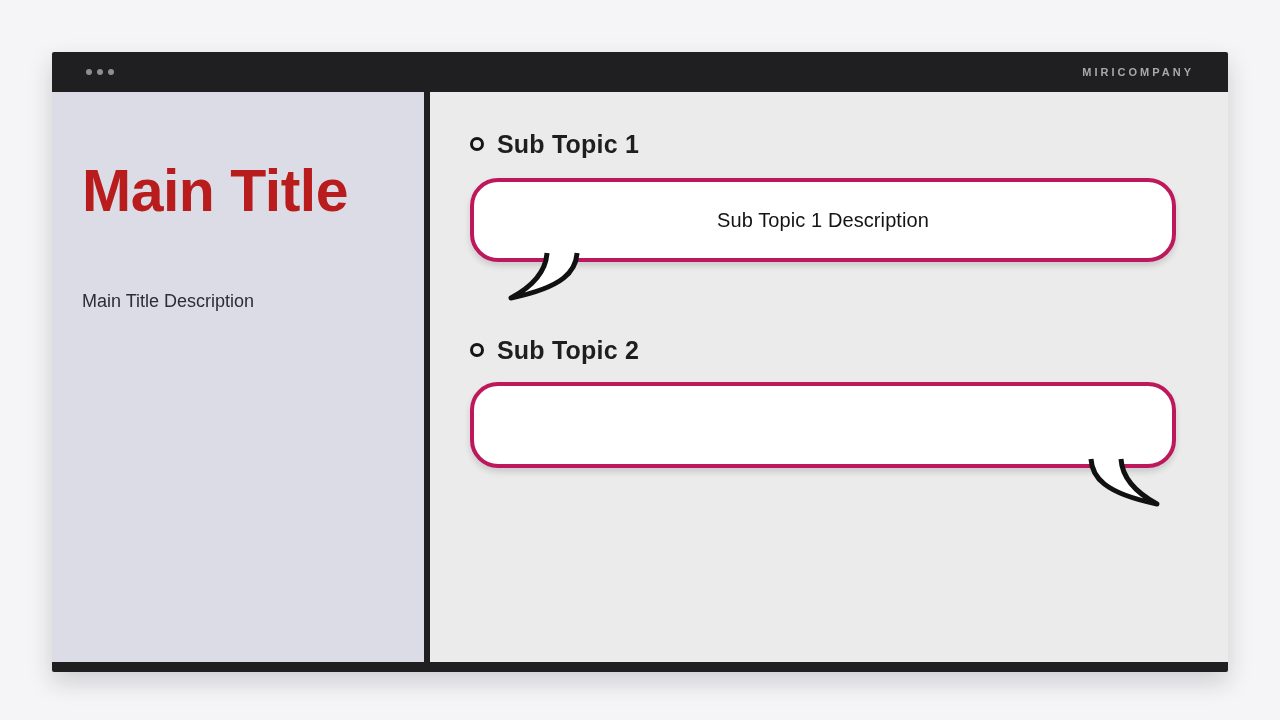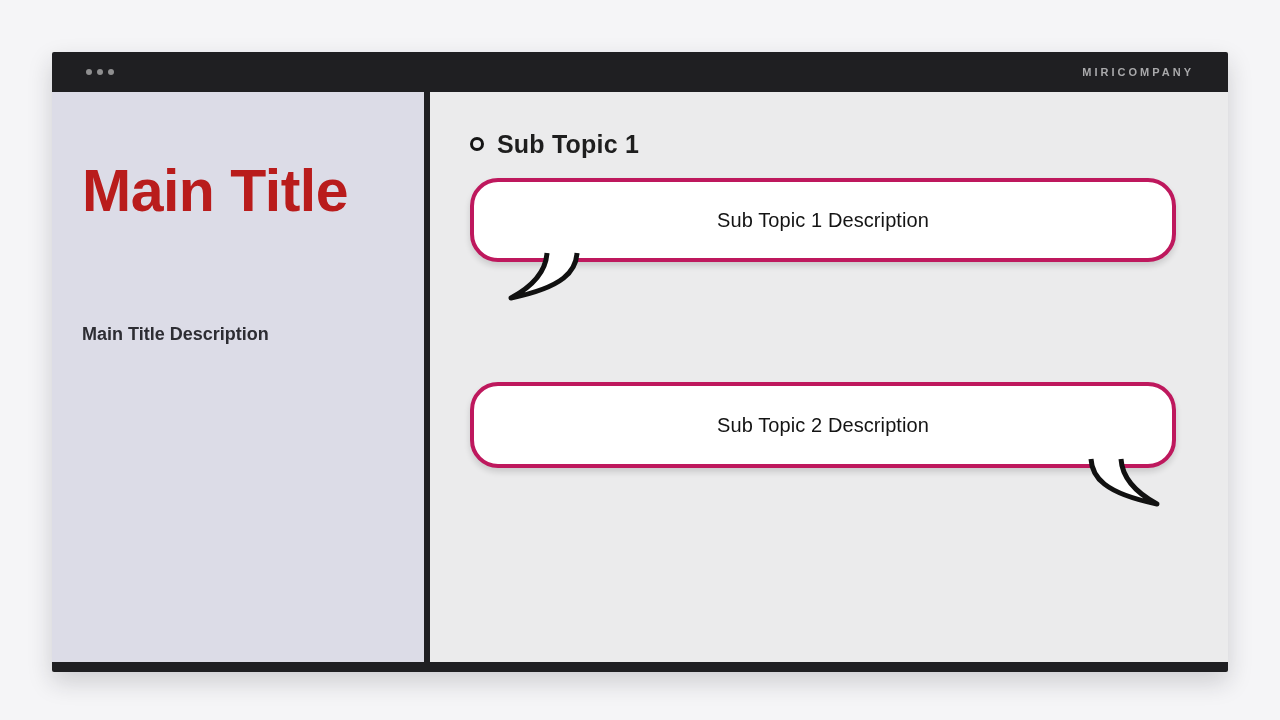--- a/index.html
+++ b/index.html
@@ -39,21 +39,21 @@
     position: relative;
     flex: none;
   }
   .side-title {
     position: absolute; left: 30px; top: 52px;
     font-size: 59px; font-weight: 700; color: #b91c1c;
     letter-spacing: -0.5px; line-height: 1.0; margin-top: 18px;
   }
   .side-desc {
     position: absolute; left: 30px; top: 199px;
-    font-size: 18px; font-weight: 700; color: #2d2d33; margin-top: 33px;
+    font-size: 18px; font-weight: 400; color: #2d2d33;
   }
   .main {
     flex: 1; margin-left: 6px; height: 100%;
     background: #ebebec;
     position: relative;
   }
 
   
   .topic-row {
     position: absolute; left: 40px;
@@ -141,23 +141,26 @@
         </div>
 
         <div class="bubble b1">
           <span class="bubble-text">Sub Topic 1 Description</span>
           <svg class="tail tail-left" viewBox="0 0 86 48" aria-hidden="true">
             <path d="M 73 0 C 72 18 60 34 7 45 C 31 32 42 16 43 0 Z" fill="#ffffff" stroke="none"></path>
             <path d="M 73 0 C 72 18 60 34 7 45 C 31 32 42 16 43 0" fill="none" stroke="#111111" stroke-width="5" stroke-linejoin="round"></path>
           </svg>
         </div>
 
+        <div class="topic-row row2">
+          <span class="ring"></span>
+          <span class="topic-label">Sub Topic 2</span>
+        </div>
 
         <div class="bubble b2">
-          <span class="bubble-text">Sub Topic 2 Description</span>
           <svg class="tail tail-right" viewBox="0 0 86 48" aria-hidden="true">
             <path d="M 73 0 C 72 18 60 34 7 45 C 31 32 42 16 43 0 Z" fill="#ffffff" stroke="none"></path>
             <path d="M 73 0 C 72 18 60 34 7 45 C 31 32 42 16 43 0" fill="none" stroke="#111111" stroke-width="5" stroke-linejoin="round"></path>
           </svg>
         </div>
 
 
       </div>
     </div>
 

